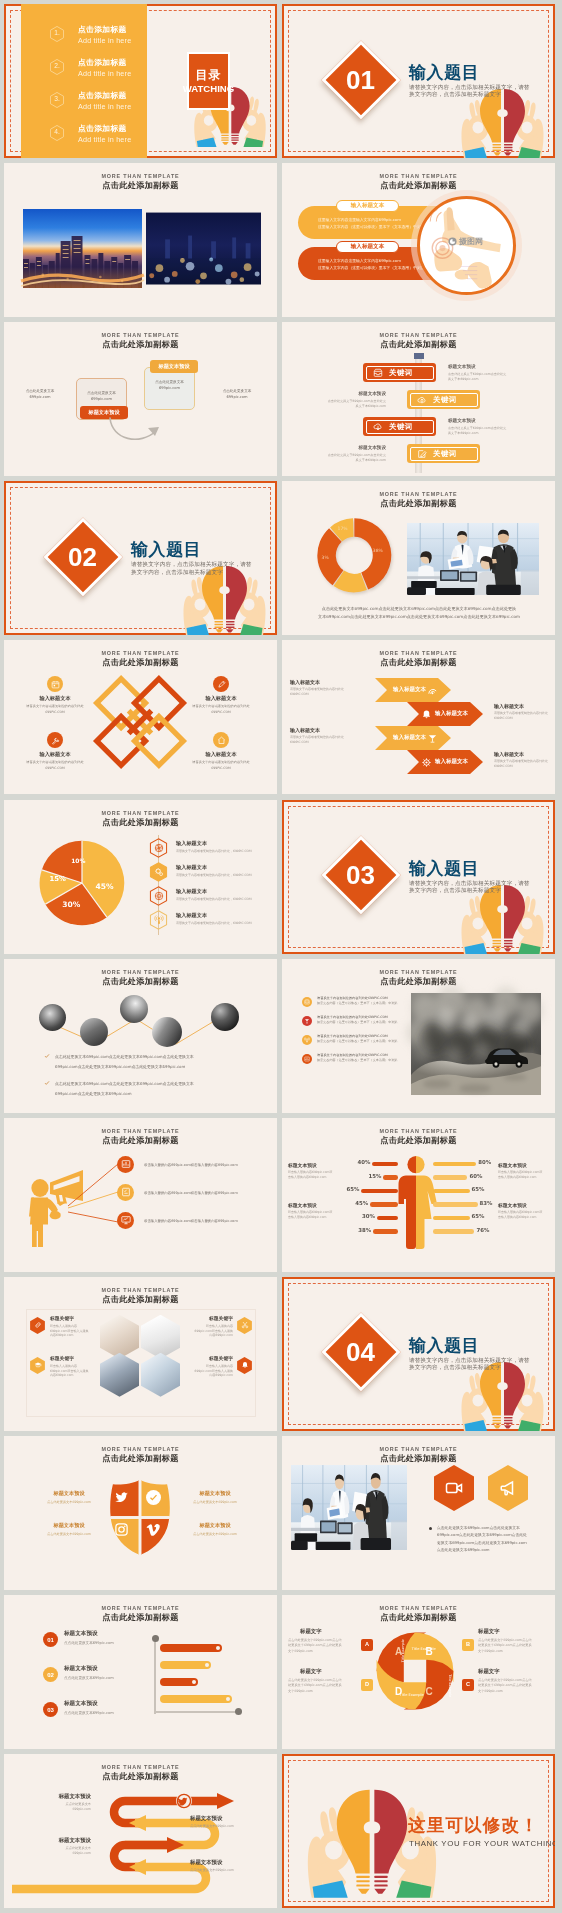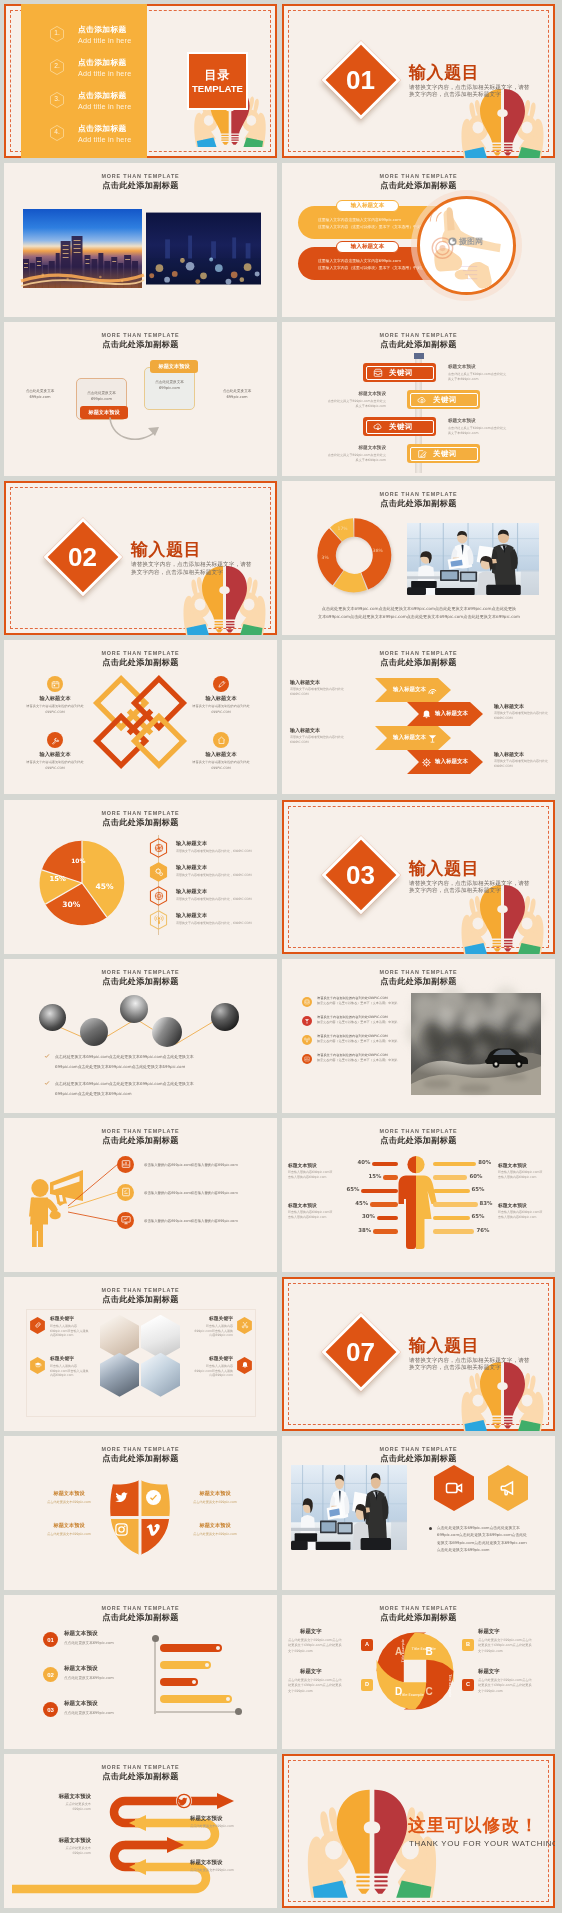--- a/index.html
+++ b/index.html
@@ -7,21 +7,21 @@
   #grid{position:relative;width:562px;height:1913px}
   .slide{position:absolute;width:273px;height:154px;background:#f7f0ea;overflow:hidden}
   .a{position:absolute}
   
   .secb{position:absolute;left:0;top:0;width:273px;height:154px;border:2.2px solid #DE5414}
   .secd{position:absolute;left:6px;top:6px;right:6px;bottom:6px;border:1.2px dashed #E2693E}
   .dia{position:absolute;width:56px;height:56px;background:#DE5414;border:3px solid #fff;transform:rotate(45deg);
        box-shadow:2px 3px 5px rgba(140,110,85,.4)}
   .dnum{position:absolute;width:56px;height:56px;display:flex;align-items:center;justify-content:center;
         color:#fff;font:700 26px/1 "Liberation Sans",sans-serif;letter-spacing:0px}
-  .stitle{position:absolute;color:#c2410c;font:700 17px/1 "DejaVu Sans",sans-serif;letter-spacing:0.6px}
+  .stitle{position:absolute;color:#0c4a6e;font:700 17px/1 "DejaVu Sans",sans-serif;letter-spacing:0.6px}
   .sdesc{position:absolute;color:#6f6862;font:400 5.6px/7.2px "DejaVu Sans",sans-serif;white-space:pre-line;letter-spacing:.15px}
   
   .hen{position:absolute;width:273px;left:0;text-align:center;color:#6a6460;font:600 5.4px/1 "Liberation Sans",sans-serif;letter-spacing:.85px}
   .hcn{position:absolute;width:273px;left:0;text-align:center;color:#39342f;font:700 8.2px/1 "DejaVu Sans",sans-serif;letter-spacing:.3px}
   .tx{position:absolute;white-space:pre-line}
   svg{display:block;overflow:visible}
 </style>
 </head>
 <body>
 
@@ -93,23 +93,23 @@
  <div class="a" style="left:28px;top:15px;color:#FEF3E0;font:400 7.2px/1 'Liberation Sans',sans-serif;letter-spacing:.2px">Add title in here</div>
 </div>
 <div class="a" style="left:46px;top:117px;width:110px;height:30px">
  <svg class="a" style="left:0;top:4px" width="14" height="16" viewBox="0 0 40 46">
           <path d="M20 1.3 L38.8 12.2 L38.8 33.8 L20 44.7 L1.2 33.8 L1.2 12.2Z" fill="none" stroke="#FBDBA0" stroke-width="2.2"></path>
         </svg>
  <div class="a" style="left:0px;top:8px;width:14px;text-align:center;color:#FDF0D8;font:400 6.6px/1 'Liberation Sans',sans-serif">4.</div>
  <div class="a" style="left:28px;top:4px;color:#fff;font:700 7.8px/1 'DejaVu Sans',sans-serif;letter-spacing:.3px">点击添加标题</div>
  <div class="a" style="left:28px;top:15px;color:#FEF3E0;font:400 7.2px/1 'Liberation Sans',sans-serif;letter-spacing:.2px">Add title in here</div>
 </div>
-<div class="a" style="z-index:2;left:183px;top:48px;width:61px;height:58px;background:#DE5414;border:2.5px solid #fff;display:flex;flex-direction:column;align-items:center;justify-content:center;gap:3px">
+<div class="a" style="z-index:2;left:183px;top:48px;width:43px;height:58px;background:#DE5414;border:2.5px solid #fff;display:flex;flex-direction:column;align-items:center;justify-content:center;gap:3px">
  <div style="color:#fff;font:700 12px/1 'DejaVu Sans',sans-serif;letter-spacing:1px">目录</div>
- <div style="color:#fff;font:700 9.6px/1 'Liberation Sans',sans-serif;letter-spacing:0px">TEMPLATE</div>
+ <div style="color:#fff;font:700 9.6px/1 'Liberation Sans',sans-serif;letter-spacing:0px">WATCHING</div>
 </div>
 </div>
 <div class="slide" style="left:282px;top:4.0px;background:#f7f0ea">
 <div class="secb"></div>
 <div class="secd"></div>
 <svg class="a" style="left:177px;top:84px;" width="87" height="70" viewBox="0 0 174 140">
 <g>
  <path d="M38 56 C32 42 30 28 34 25 C38 22 41 28 42 37 L45 57 Z" fill="#FBD9AE"></path>
  <path d="M26 60 C21 47 19 33 23 30 C27 27 30 33 31 42 L34 61 Z" fill="#FBD9AE"></path>
  <path d="M10 140 C4 112 3 80 9 68 C15 56 23 62 23 76 L24 140 Z" fill="#FBD9AE"></path>
@@ -1014,21 +1014,21 @@
  <g fill="#B8373C">
   <rect x="90" y="112" width="17" height="2.8" rx=".6"></rect>
   <rect x="90" y="117.5" width="17" height="2.8" rx=".6"></rect>
   <rect x="90" y="123" width="17" height="2.8" rx=".6"></rect>
   <path d="M90 128.5 H105 L100 135 H95 Z"></path>
  </g>
 </g>
 </svg>
 <div class="a" style="left:50.5px;top:47.5px">
   <div class="dia" style="left:0;top:0"></div>
-  <div class="dnum">07</div>
+  <div class="dnum">04</div>
 </div>
 <div class="stitle" style="left:127px;top:60px">输入题目</div>
 <div class="sdesc" style="left:127px;top:80px;width:150px">请替换文字内容，点击添加相关标题文字，请替
 换文字内容，点击添加相关标题文字</div>
 </div>
 <div class="slide" style="left:4px;top:1435.9px;background:#f7f0ea">
 <div class="hen" style="top:11px">MORE THAN TEMPLATE</div>
       <div class="hcn" style="top:18px">点击此处添加副标题</div>
 <svg class="a" style="left:102px;top:44px" width="68" height="75" viewBox="0 0 64 72">
 <defs>

